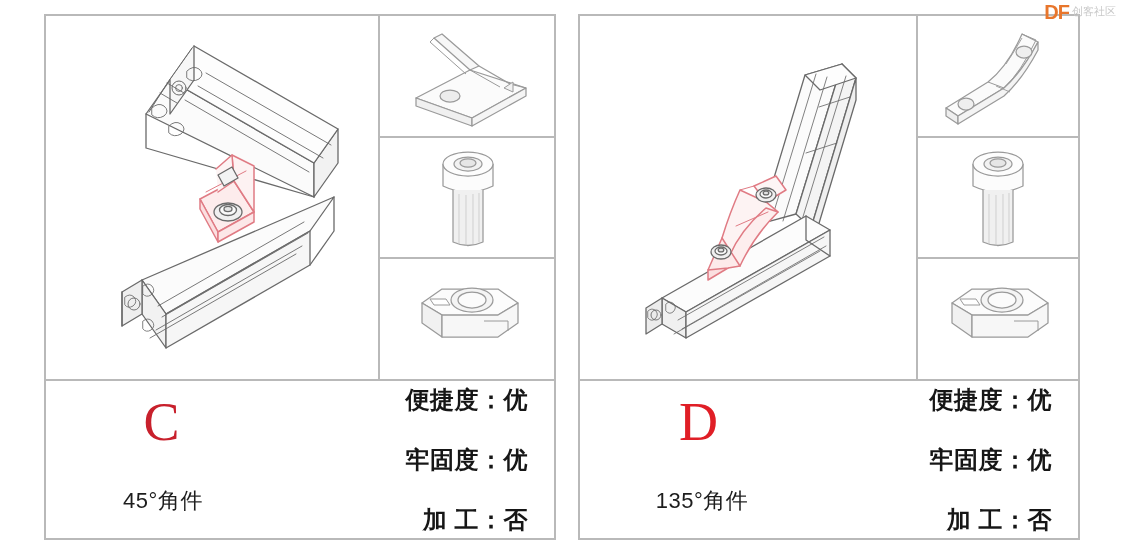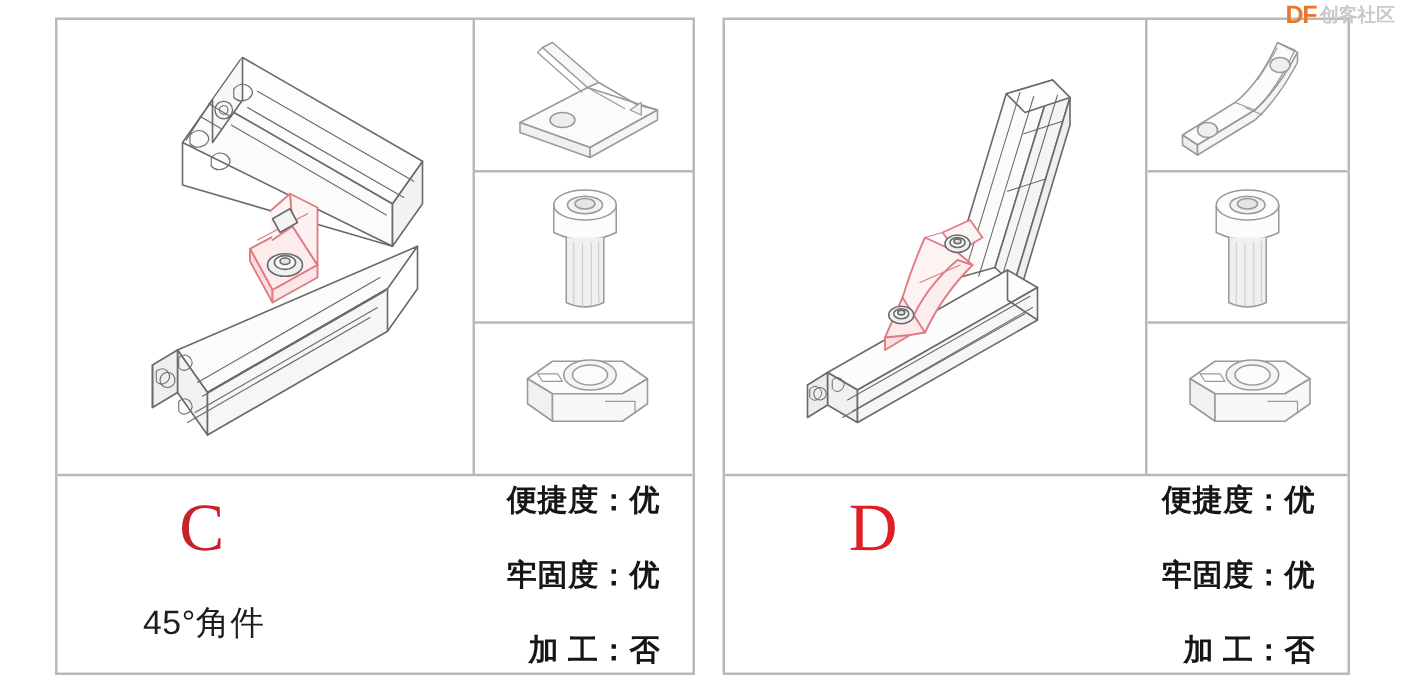--- a/index.html
+++ b/index.html
@@ -59,21 +59,21 @@
     font-family:"Liberation Serif","DejaVu Serif",serif;
     font-size:54px;line-height:1;
     font-weight:400;
     letter-spacing:1px;
   }
   .panel--c .id-letter{padding-right:88px;}
   .panel--d .id-letter{padding-right:92px;}
   .id-name{
     position:absolute;left:0;right:0;bottom:22px;
     text-align:center;
-    font-size:27px;color:#1d1d1d;letter-spacing:.5px;
+    font-size:22px;color:#1d1d1d;letter-spacing:.5px;
     padding-right:86px;
   }
   .specs{
     flex:1 1 auto;display:flex;flex-direction:column;
     justify-content:center;gap:28px;
     padding:6px 26px 6px 0;
     box-sizing:border-box;
   }
   .spec-row{
     font-size:24px;color:#161616;
@@ -88,22 +88,22 @@
     position:absolute;right:6px;top:2px;
     display:flex;align-items:flex-start;gap:3px;
     pointer-events:none;
     margin-left:20px;
   }
   .wm-mark{
     font-size:20px;font-weight:700;letter-spacing:-1px;
     line-height:1;
   }
   .wm-text{
-    font-size:15px;line-height:1.1;color:#c9c9c9;
-    padding-top:3px;letter-spacing:0px;font-weight:bold;
+    font-size:11px;line-height:1.1;color:#c9c9c9;
+    padding-top:3px;letter-spacing:0px;
   }
 
   svg{display:block;}
 </style>
 </head>
 <body>
 
 <div class="stage">
 
   <div class="panel panel--c">
@@ -342,20 +342,21 @@
             </g>
           </svg>
         </div>
 
       </div>
     </div>
 
     <div class="panel-bottom">
       <div class="id-block">
         <div class="id-letter" style="color:#e01e26">D</div>
+        <div class="id-name">135°角件</div>
       </div>
       <div class="specs">
         <div class="spec-row">
           <span class="sp-label">便捷度</span><span class="sp-sep">：</span><span class="sp-value">优</span>
         </div>
         <div class="spec-row">
           <span class="sp-label">牢固度</span><span class="sp-sep">：</span><span class="sp-value">优</span>
         </div>
         <div class="spec-row">
           <span class="sp-label">加  工</span><span class="sp-sep">：</span><span class="sp-value">否</span>

